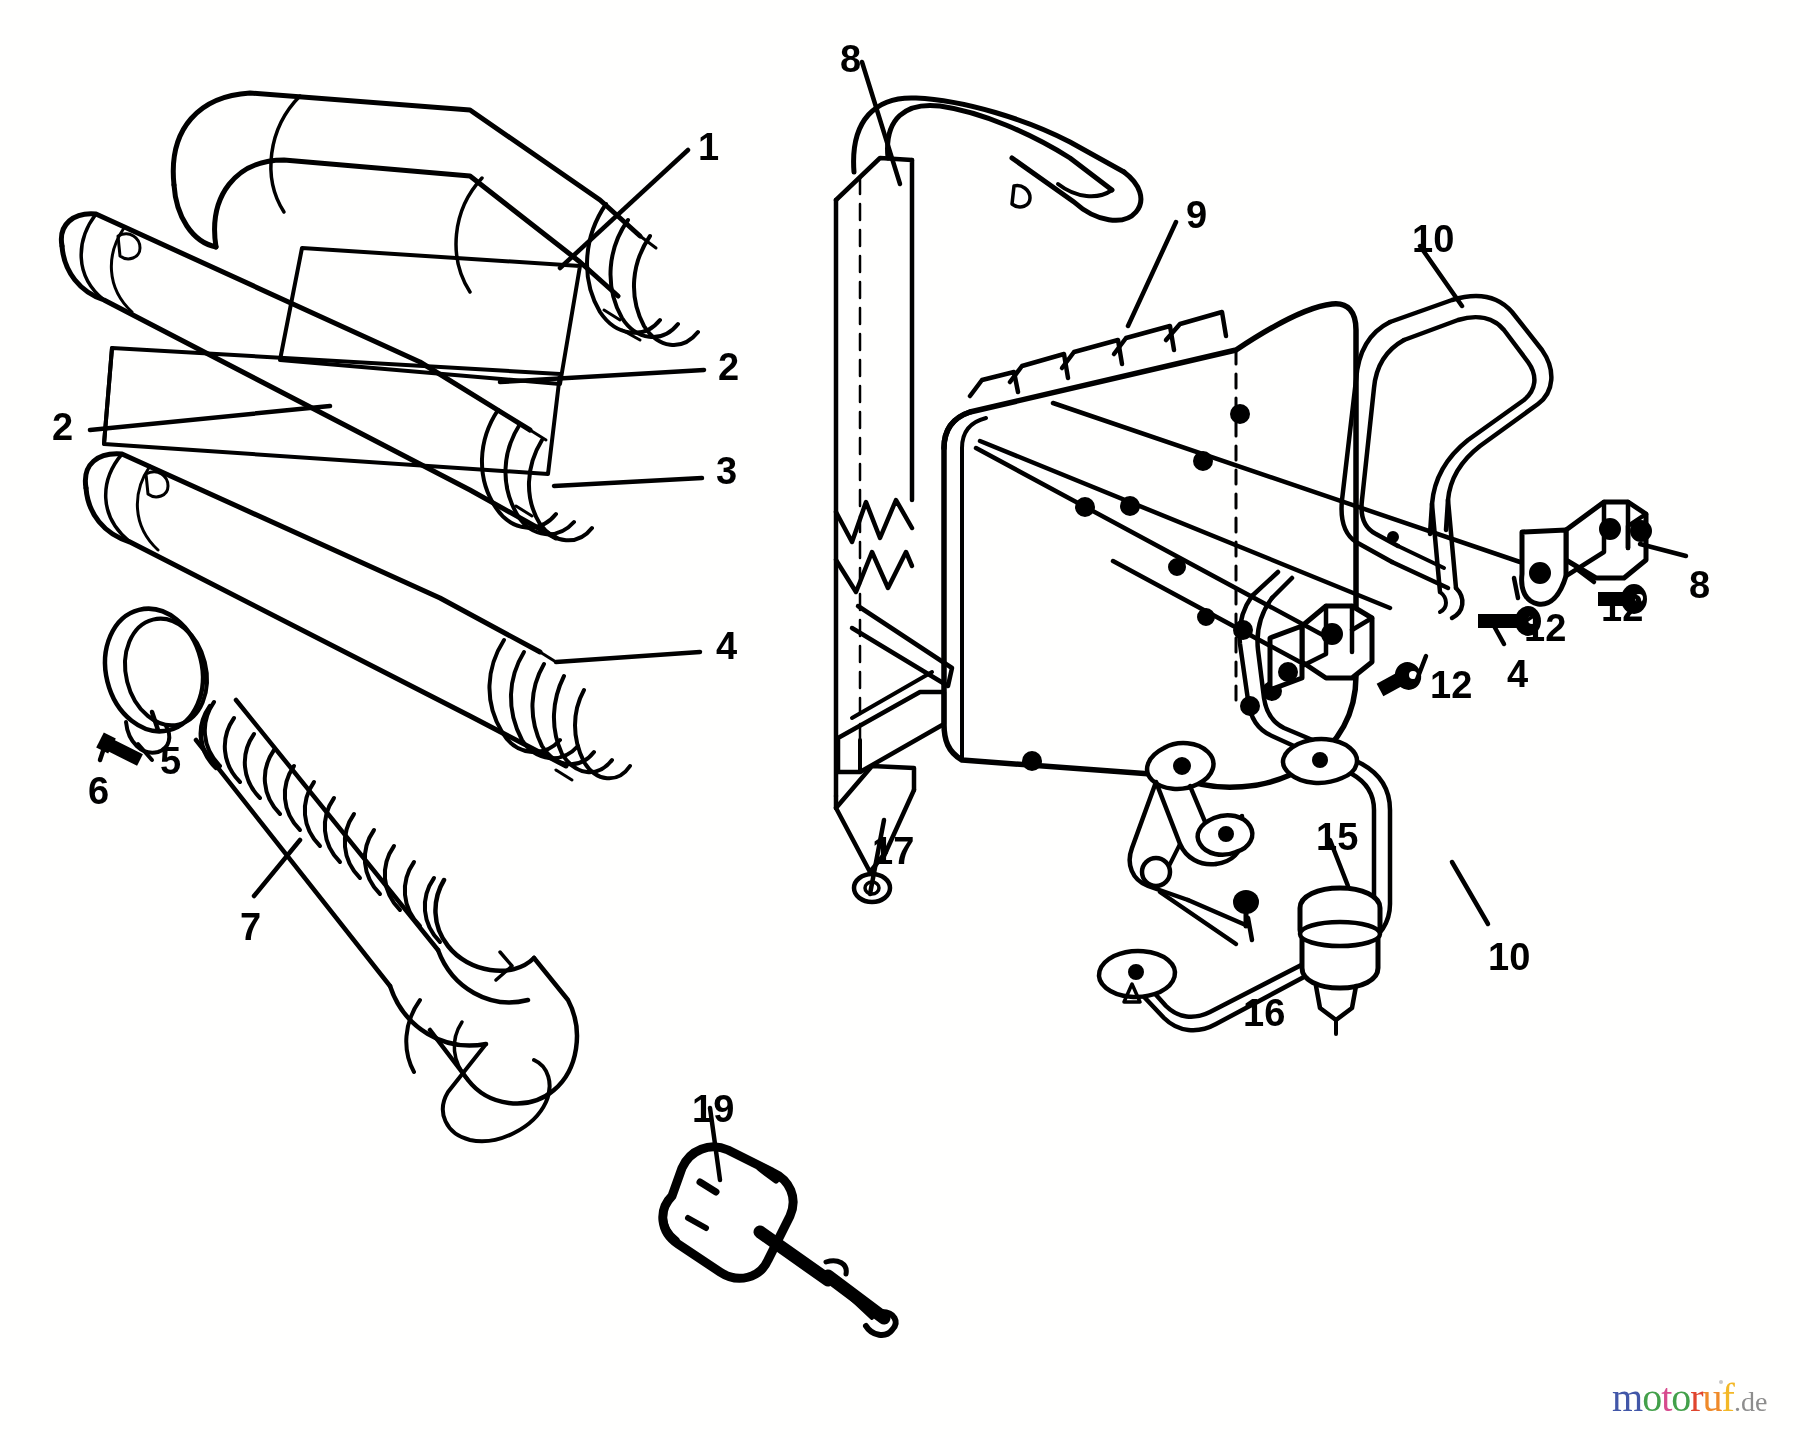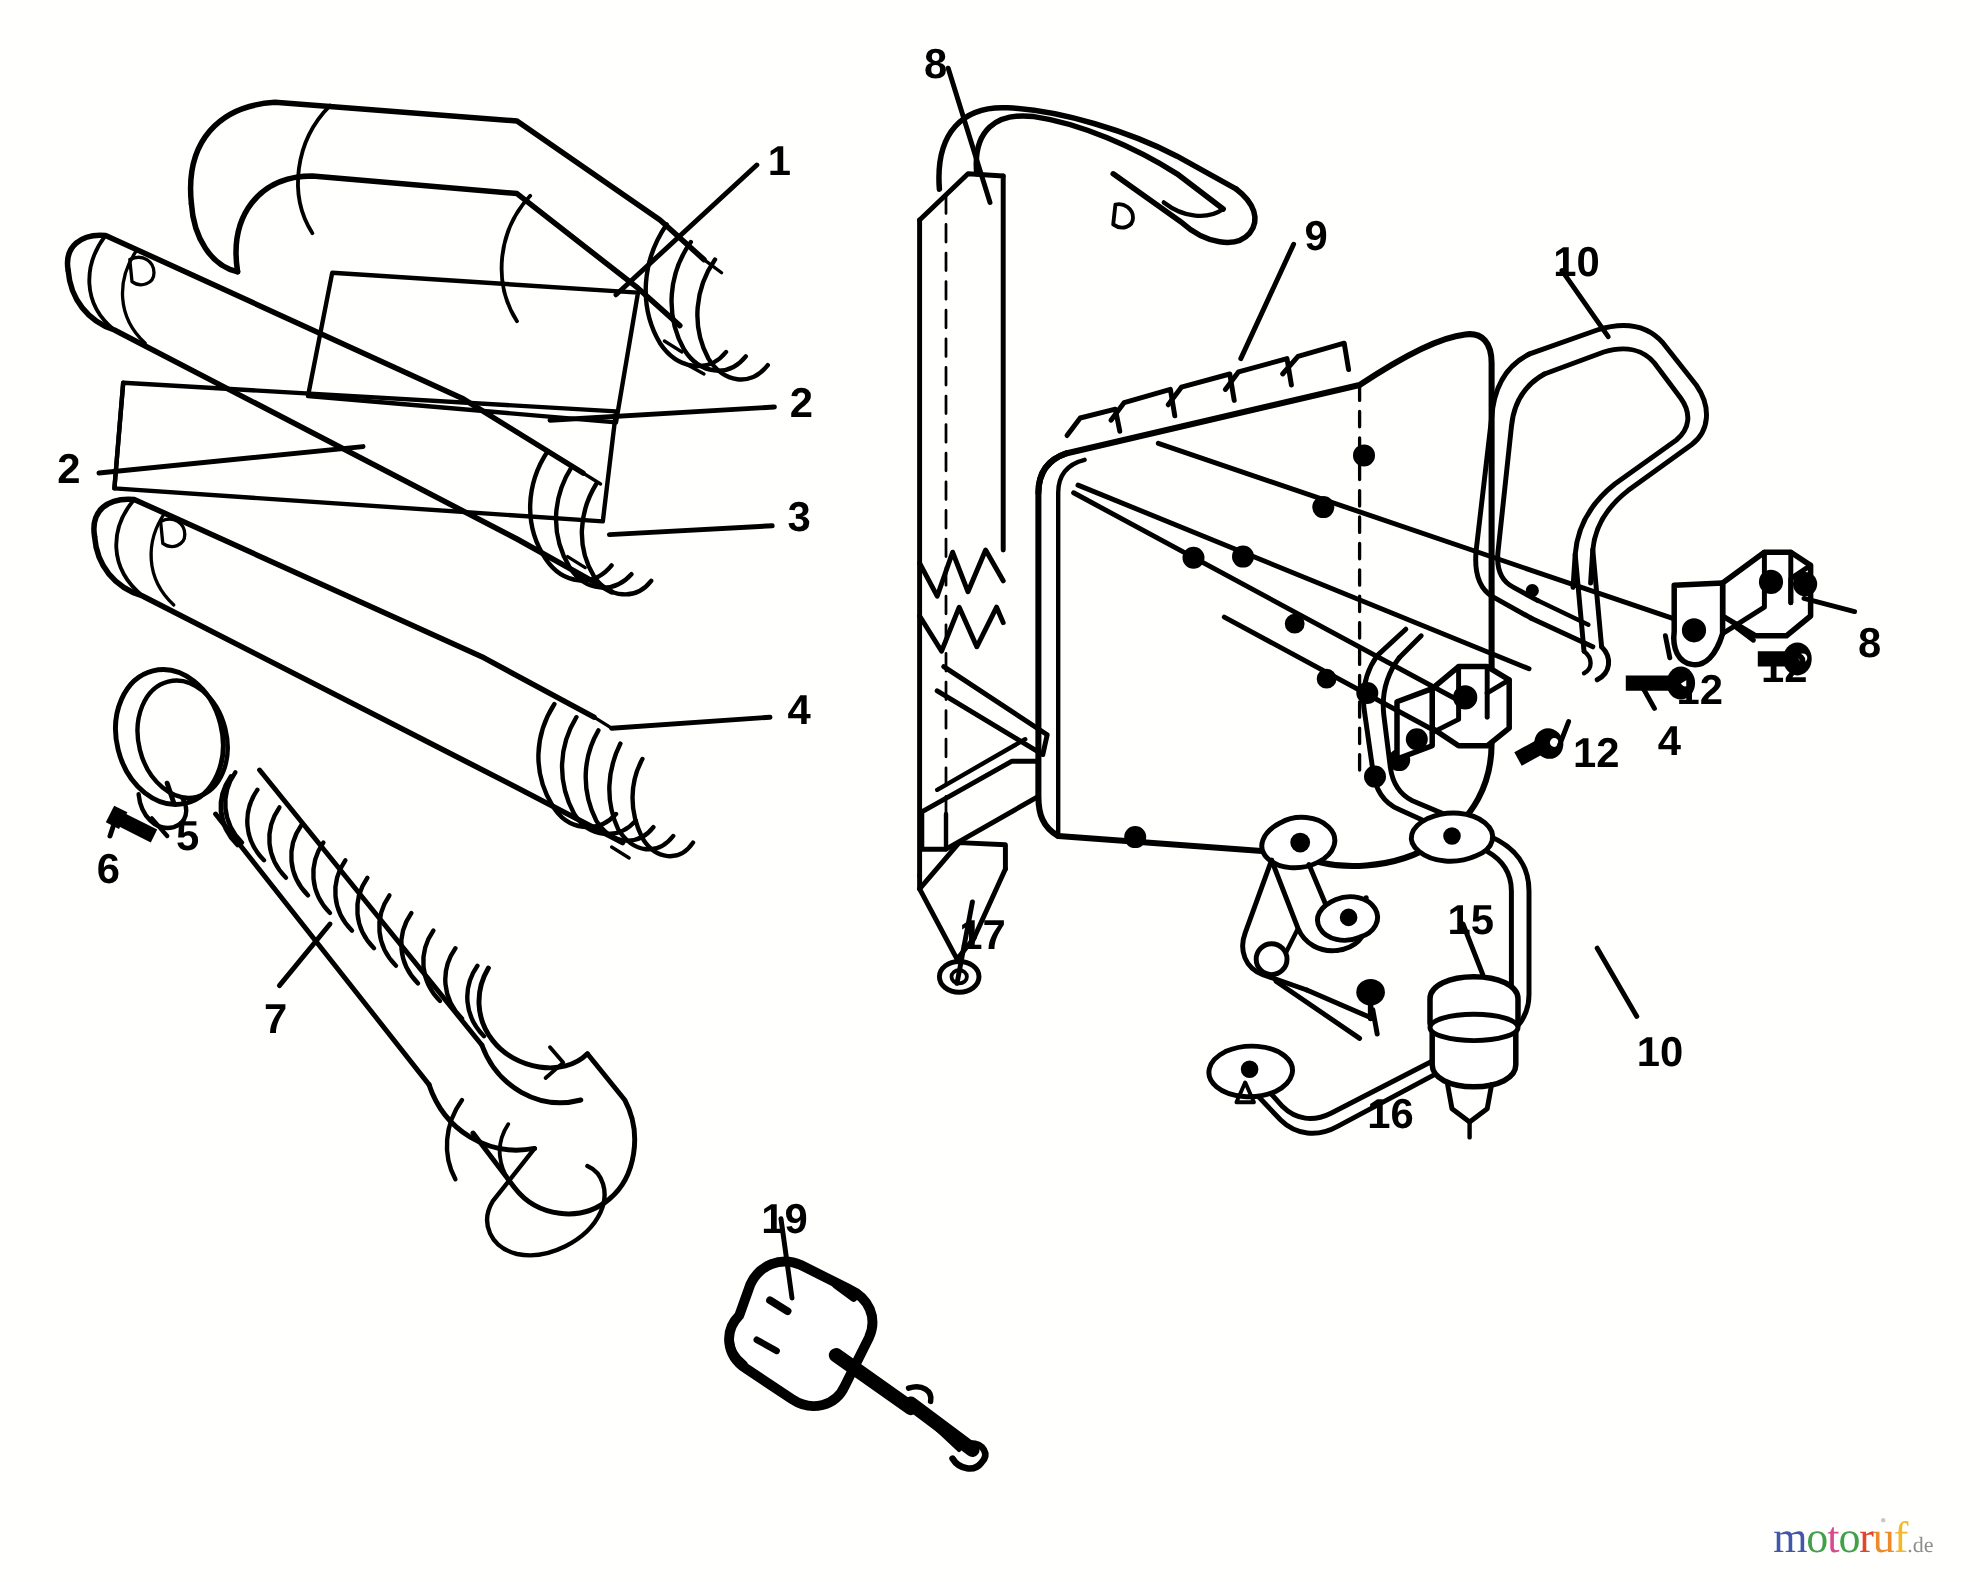--- a/index.html
+++ b/index.html
@@ -40,21 +40,21 @@
     left: 1612px;
     top: 1378px;
     font-family: "Liberation Serif", serif;
     font-size: 40px;
     line-height: 1;
     white-space: nowrap;
     user-select: none;
   }
   #watermark .wm-ch { letter-spacing: -1px; }
   #watermark .wm-tld {
-    font-size: 20px;
+    font-size: 28px;
     color: #8d8d8d;
     letter-spacing: 0px;
   }
   #watermark .wm-dot {
     position: absolute;
     top: 2px;
     right: 44px;
     width: 4px;
     height: 4px;
     border-radius: 50%;

